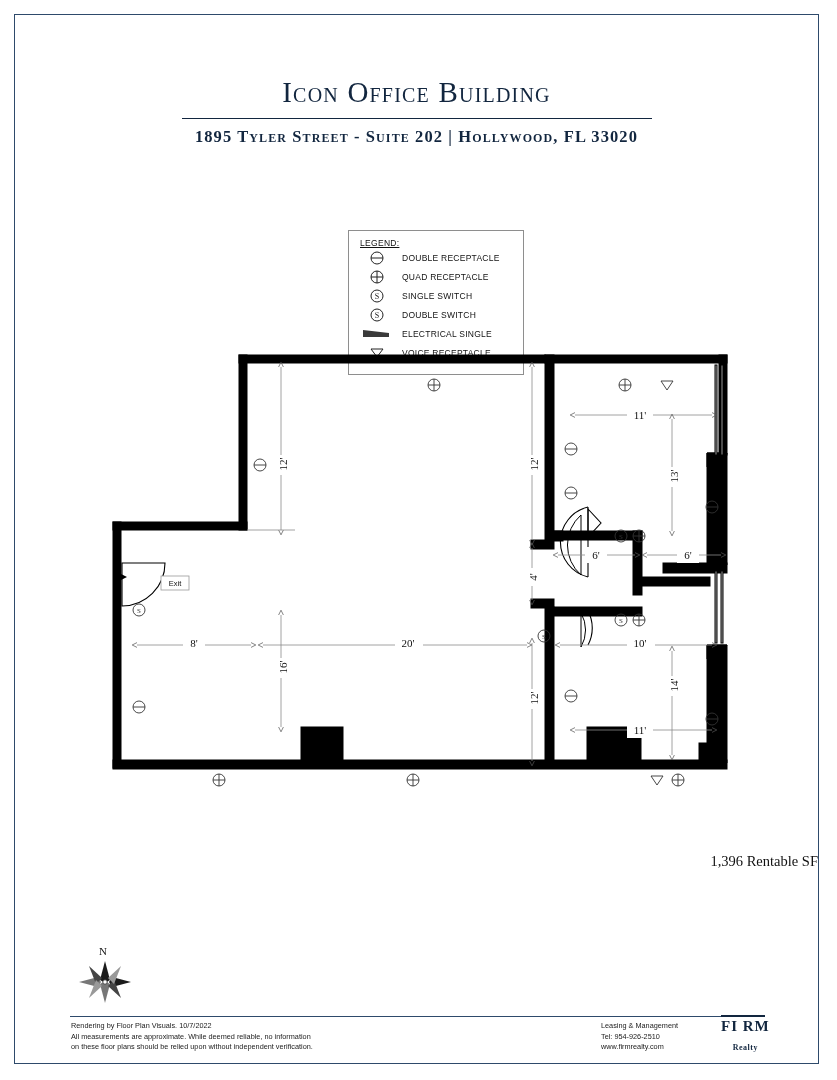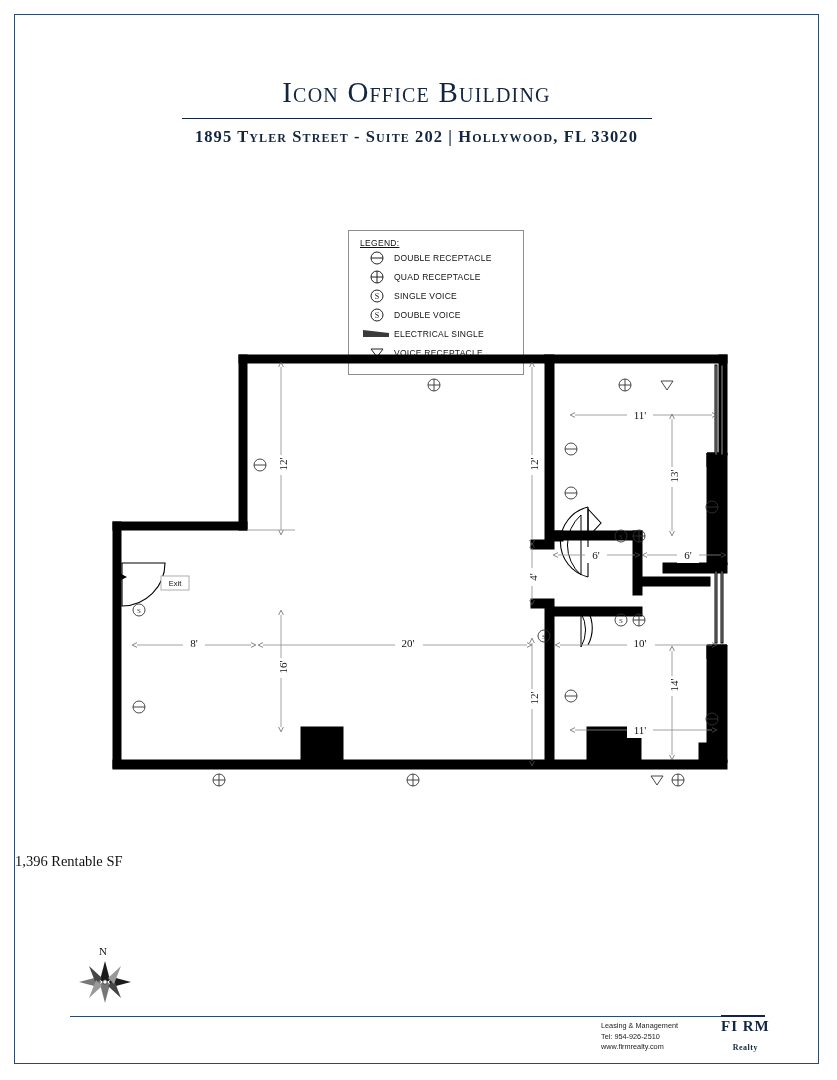--- a/index.html
+++ b/index.html
@@ -75,20 +75,21 @@
     color: #111;
     margin-left: 11px;
     text-decoration: underline;
     letter-spacing: .3px;
   }
   .legend-row {
     display: flex;
     align-items: center;
     height: 19px;
     margin-left: 11px;
+    gap: 8px;
   }
   .legend-sym {
     width: 34px;
     display: flex;
     align-items: center;
     justify-content: center;
   }
   .legend-label {
     font-size: 8.5px;
     color: #111;
@@ -103,21 +104,21 @@
     width: 805px;
     height: 1050px;
     pointer-events: none;
   }
 
   .rentable {
     position: absolute;
     left: 0;
     top: 838px;
     width: 100%;
-    text-align: left;
+    text-align: right;
     font-family: "Liberation Serif", serif;
     font-size: 14.5px;
     color: #111;
   }
 
   
   .compass {
     position: absolute;
     left: 62px;
     top: 930px;
@@ -227,31 +228,31 @@
       <span class="legend-label">QUAD RECEPTACLE</span>
     </div>
 
     <div class="legend-row">
       <span class="legend-sym">
         <svg width="16" height="16" viewBox="0 0 16 16">
           <circle cx="8" cy="8" r="6" fill="none" stroke="#222" stroke-width="1"></circle>
           <text x="8" y="11" font-size="8" font-family="Liberation Serif, serif" text-anchor="middle" fill="#222">S</text>
         </svg>
       </span>
-      <span class="legend-label">SINGLE VOICE</span>
+      <span class="legend-label">SINGLE SWITCH</span>
     </div>
 
     <div class="legend-row">
       <span class="legend-sym">
         <svg width="16" height="16" viewBox="0 0 16 16">
           <circle cx="8" cy="8" r="6" fill="none" stroke="#222" stroke-width="1"></circle>
           <text x="8" y="11" font-size="8" font-family="Liberation Serif, serif" text-anchor="middle" fill="#222">S</text>
         </svg>
       </span>
-      <span class="legend-label">DOUBLE VOICE</span>
+      <span class="legend-label">DOUBLE SWITCH</span>
     </div>
 
     <div class="legend-row">
       <span class="legend-sym">
         <svg width="28" height="10" viewBox="0 0 28 10">
           <polygon points="0,1 26,4 26,8 0,8" fill="#3a3a3a"></polygon>
         </svg>
       </span>
       <span class="legend-label">ELECTRICAL SINGLE</span>
     </div>
@@ -525,20 +526,25 @@
       <polygon points="12,7 25,19 19,25" fill="#444"></polygon>
       <polygon points="44,39 31,27 37,21" fill="#444"></polygon>
       <polygon points="44,7 31,19 37,25" fill="#999"></polygon>
       <polygon points="12,39 25,27 19,21" fill="#999"></polygon>
       <circle cx="28" cy="23" r="2.2" fill="#fff" stroke="#333" stroke-width="0.8"></circle>
     </svg>
   </div>
 
   <div class="footer-rule"></div>
 
+  <div class="footer-left">
+    <div>Rendering by Floor Plan Visuals. 10/7/2022</div>
+    <div>All measurements are approximate. While deemed reliable, no information</div>
+    <div>on these floor plans should be relied upon without independent verification.</div>
+  </div>
 
   <div class="footer-right">
     <div>Leasing &amp; Management</div>
     <div>Tel: 954-926-2510</div>
     <div>www.firmrealty.com</div>
   </div>
 
   <div class="logo-bar"></div>
   <div class="footer-logo">
     <div class="logo-main">FI RM</div>

